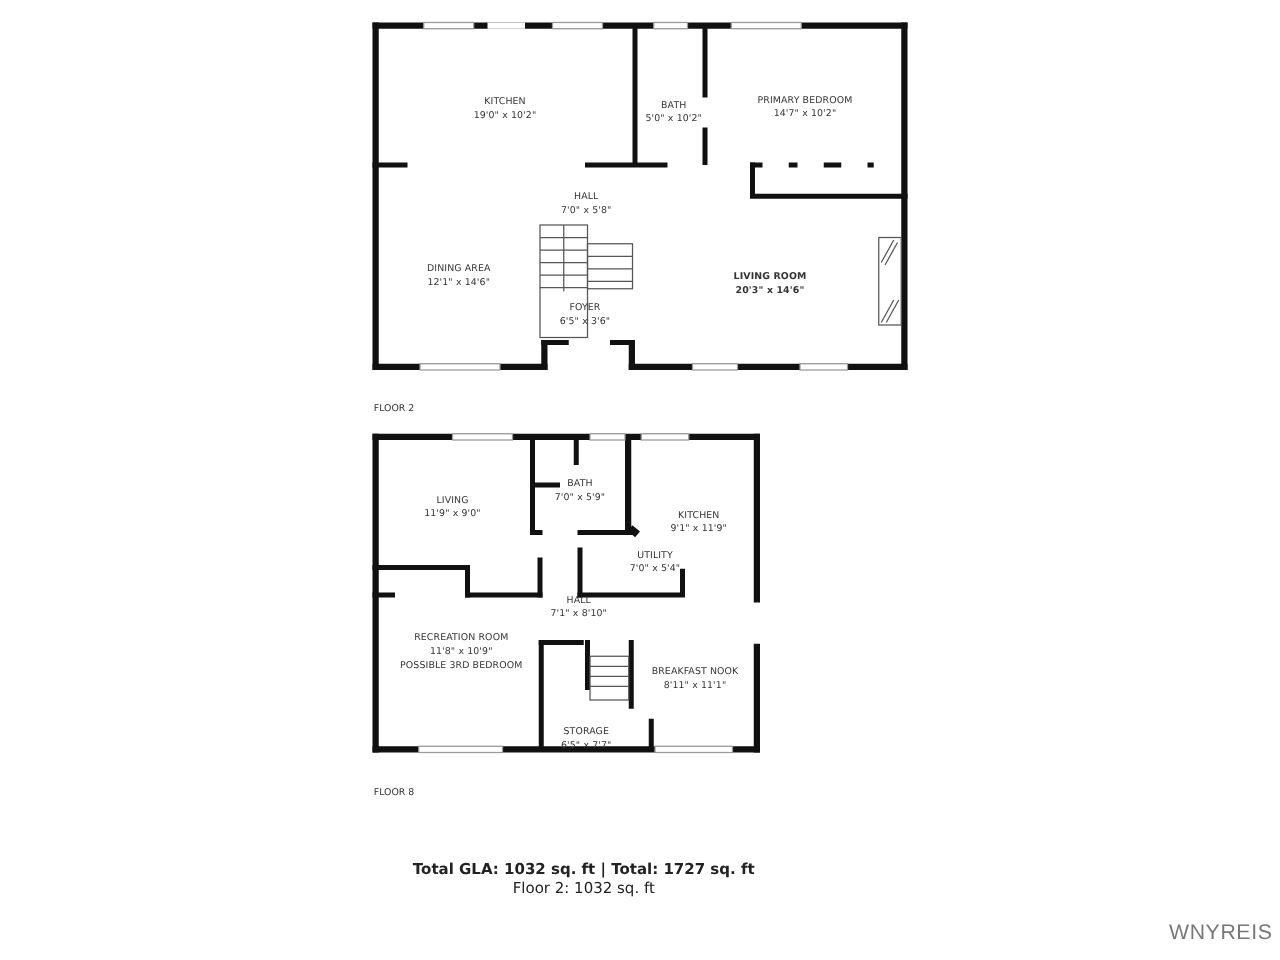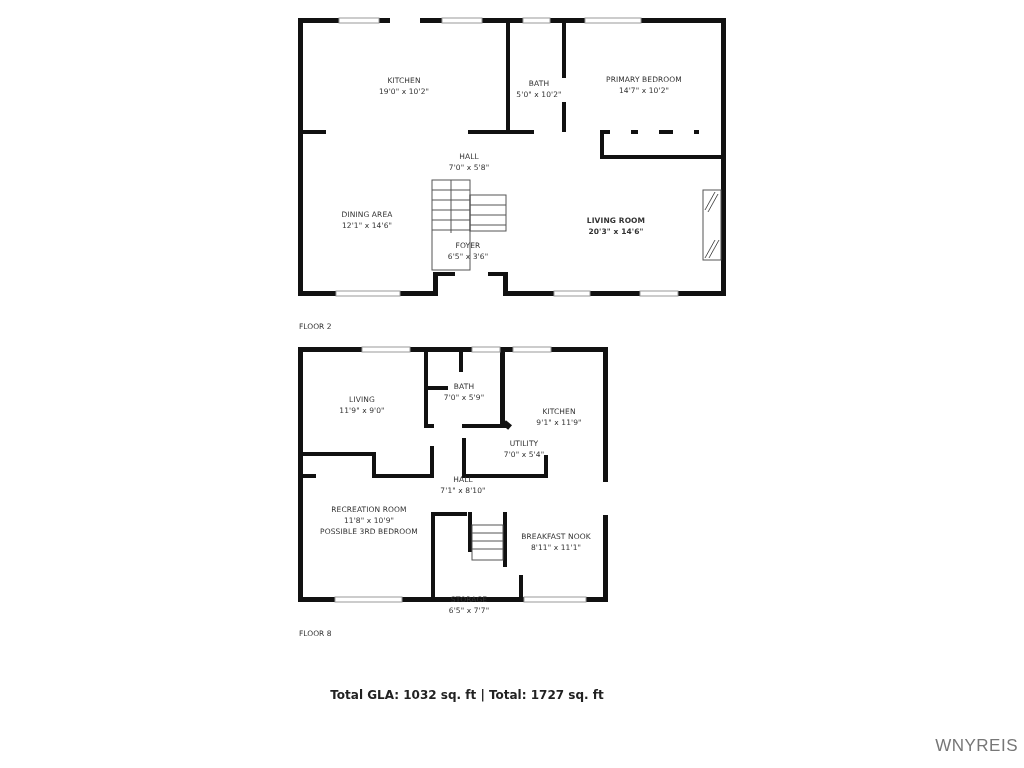--- a/index.html
+++ b/index.html
@@ -170,23 +170,24 @@
 </div>
 <div class="lbl" style="left:369px;top:504px;">
   <div>RECREATION ROOM</div>
   <div>11'8" x 10'9"</div>
   <div>POSSIBLE 3RD BEDROOM</div>
 </div>
 <div class="lbl" style="left:556px;top:531px;">
   <div>BREAKFAST NOOK</div>
   <div>8'11" x 11'1"</div>
 </div>
-<div class="lbl" style="left:469px;top:594px;">
+<div class="lbl" style="left:469px;top:579px;">
   <div>STORAGE</div>
   <div>6'5" x 7'7"</div>
 </div>
 <div class="floor-lbl" style="left:299px;top:629px;">FLOOR 8</div>
 
 <div class="summary">
   <div class="bold">Total GLA: 1032 sq. ft | Total: 1727 sq. ft</div>
+  <div>Floor 2: 1032 sq. ft</div>
 </div>
 
 <div class="watermark">WNYREIS</div>
 
 </body></html>

